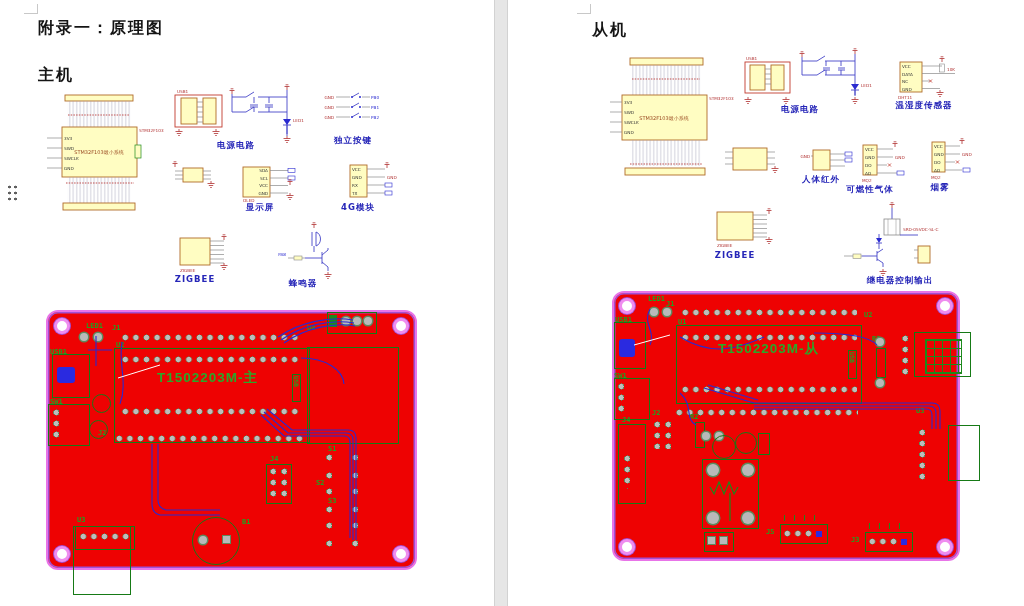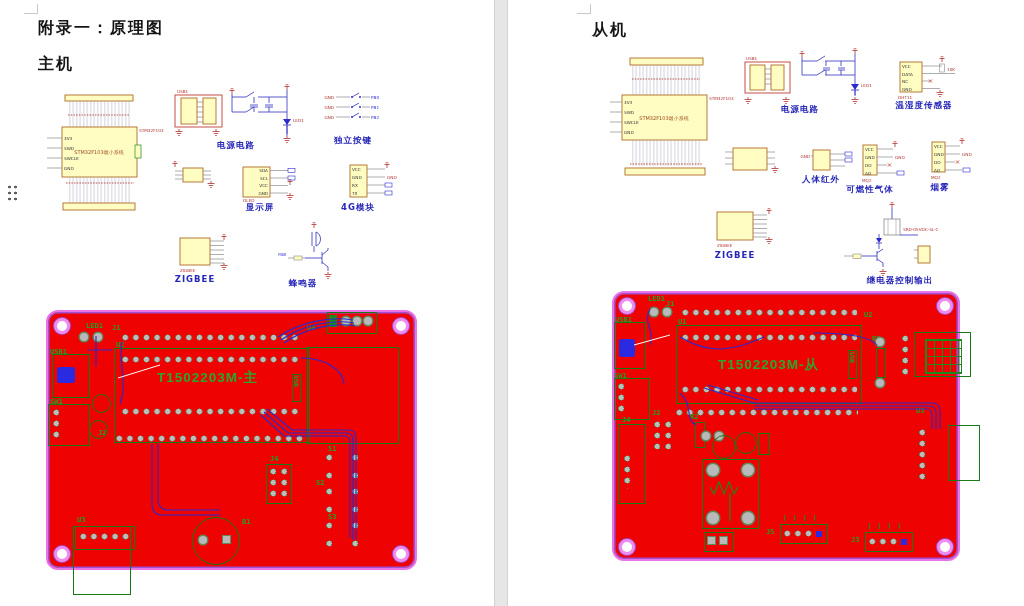--- a/index.html
+++ b/index.html
@@ -55,21 +55,21 @@
   .mcut{font-size:5px;fill:#9a4a20;}
 </style>
 </head>
 <body>
 
 <div id="app">
 
   <div class="page" id="left-page" style="left:0;width:514px">
     <div class="crop" style="left:24px;top:4px"></div>
     <div class="t h1" style="left:38px;top:18px">附录一：原理图</div>
-    <div class="t h1" style="left:38px;top:54px">主机</div>
+    <div class="t h1" style="left:38px;top:65px">主机</div>
     <div class="handle" style="left:7px;top:184px"></div>
 
     <svg class="schem" style="left:40px;top:82px" width="380" height="212" viewBox="0 0 380 212">
       <defs>
         <pattern id="vlA" width="3.5" height="4" patternUnits="userSpaceOnUse">
           <path d="M1.7 0V4" stroke="#9a9ab0" stroke-width="0.5"></path>
         </pattern>
         <g id="gA">
             <path d="M0 0v2.5M-3.5 2.5h7M-2.2 4.5h4.4M-0.8 6.5h1.6" stroke="#b03030" stroke-width="0.8" fill="none"></path>
           </g>
@@ -234,21 +234,21 @@
       <div class="ring" style="left:41px;top:108px;width:17px;height:17px"></div>
 
       <div class="gl" style="left:222px;top:143px">J4</div>
       <div class="silk" style="left:218px;top:152px;width:24px;height:38px"></div>
       <div class="pgrid2" style="left:220px;top:154px;width:21px;height:33px"></div>
 
       <div class="gl" style="left:280px;top:133px">S1</div>
       <div class="pgrid" style="left:276px;top:140px;width:40px;height:28px"></div>
       <div class="gl" style="left:268px;top:167px">S2</div>
       <div class="pgrid" style="left:276px;top:174px;width:40px;height:28px"></div>
-      <div class="gl" style="left:280px;top:201px">S3</div>
+      <div class="gl" style="left:280px;top:185px">S3</div>
       <div class="pgrid" style="left:276px;top:208px;width:40px;height:28px"></div>
 
       <div class="gl" style="left:194px;top:206px">B1</div>
       <div class="ring" style="left:144px;top:205px;width:46px;height:46px"></div>
       <div class="pad" style="left:151px;top:224px"></div>
       <div class="sqpad" style="left:175px;top:224px"></div>
 
       <div class="gl" style="left:29px;top:204px">U3</div>
       <div class="silk" style="left:27px;top:214px;width:58px;height:22px"></div>
       <div class="prow" style="left:30px;top:219px;width:52px"></div>
@@ -507,15 +507,15 @@
           <path d="M200,40 C238,40 256,44 263,52"></path>
           <path d="M66,100 C80,112 70,126 82,132"></path>
         </g>
         <path d="M20,52 L56,42" stroke="#ffffff" stroke-width="1" fill="none"></path>
         <g stroke="#1c8a1c" stroke-width="1.2" fill="none">
           <path d="M96,194 l4,7 5,-12 5,12 5,-12 5,12 4,-7"></path>
           <path d="M116,200 V228"></path>
         </g>
       </svg>
     </div>
-    <div class="pcbtitle" style="left:210px;top:356px">T1502203M-从</div>
+    <div class="pcbtitle" style="left:210px;top:340px">T1502203M-从</div>
   </div>
 </div>
 
 </body></html>

